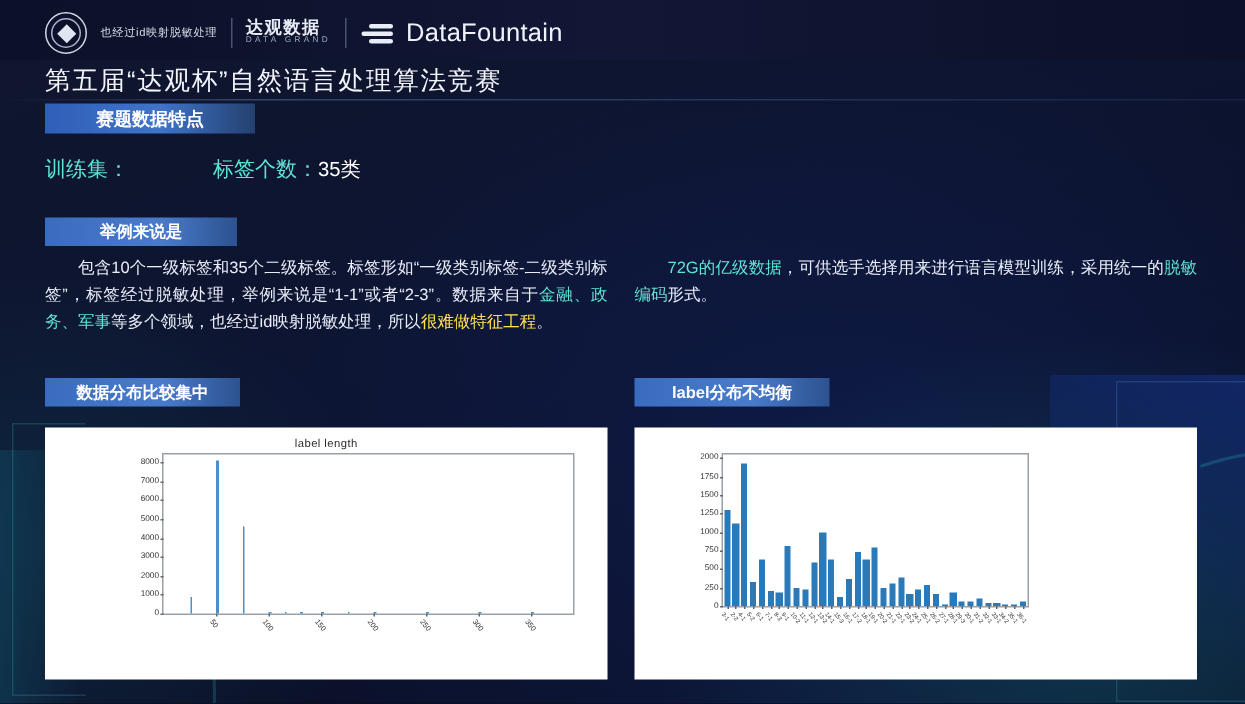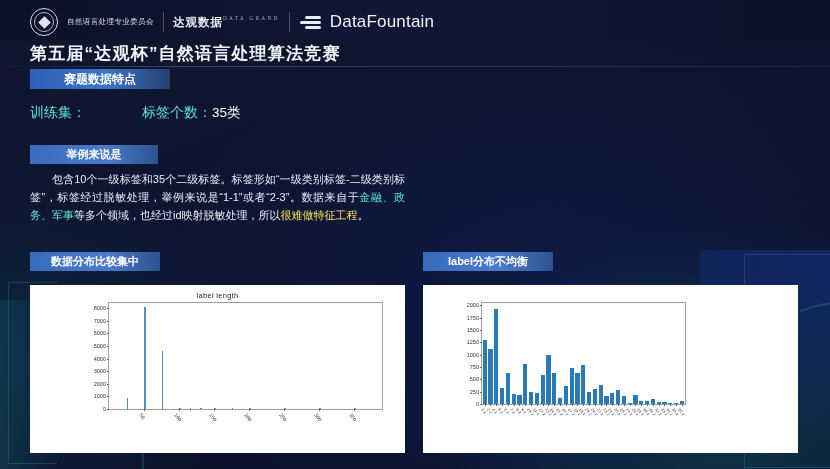--- a/index.html
+++ b/index.html
@@ -37,32 +37,32 @@
   #topbar{position:absolute;left:0;top:0;width:830px;height:40px;
           background:linear-gradient(90deg,#0c1028 0%,#111735 50%,#0c1028 100%);}
   .logorow{position:absolute;left:30px;top:8px;display:flex;align-items:center;gap:9px;}
   .ccf-badge{width:26px;height:26px;border-radius:50%;border:1.6px solid #cfd6e6;
              display:flex;align-items:center;justify-content:center;position:relative;}
   .ccf-inner{width:18px;height:18px;border-radius:50%;border:1px solid #aab4cc;
              display:flex;align-items:center;justify-content:center;}
   .ccf-dia{width:9px;height:9px;background:#dfe5f2;transform:rotate(45deg);}
   .ccf-txt{font-size:7.5px;color:#d6dcea;letter-spacing:.4px;}
   .div-v{width:1px;height:20px;background:#4a5470;}
-  .dg{display:flex;flex-direction:row;line-height:1.05;font-family:Liberation Serif, serif;}
+  .dg{display:flex;flex-direction:column;line-height:1.05;}
   .dg1{font-size:11.5px;color:#e7ebf5;font-weight:bold;letter-spacing:1px;}
   .dg2{font-size:5.5px;color:#9ea8c0;letter-spacing:2.2px;}
   .df-mark{width:22px;height:15px;position:relative;}
   .df-mark span{position:absolute;right:0;height:3px;background:#e8edf7;border-radius:2px;}
   .df-mark span:nth-child(1){top:1px;width:16px;}
   .df-mark span:nth-child(2){top:6px;width:21px;}
   .df-mark span:nth-child(3){top:11px;width:16px;}
   .df-name{font-size:17px;color:#f0f3fa;letter-spacing:.2px;}
 
   #maintitle{position:absolute;left:30px;top:42px;font-size:17px;color:#f2f5fc;
-             font-weight:bold;letter-spacing:1.2px;white-space:nowrap;}
+             font-weight:normal;letter-spacing:1.2px;white-space:nowrap;}
   #titlerule{position:absolute;left:0;top:66px;width:830px;height:1px;
              background:linear-gradient(90deg,rgba(120,160,220,0.0),rgba(120,160,220,0.35) 20%,rgba(120,160,220,0.10));}
 
   
   .chip{position:absolute;display:flex;align-items:center;justify-content:center;
         color:#ffffff;font-weight:bold;white-space:nowrap;}
   .chip-big{background:linear-gradient(90deg,#2f5fb8 0%,#3f74c9 55%,#24406f 100%);}
   .chip-sm{background:linear-gradient(90deg,#3a6cbe 0%,#4a7bcb 60%,#2c5290 100%);}
   #chip-feature{left:30px;top:69px;width:140px;height:20px;font-size:12px;}
   #chip-desens{left:30px;top:145px;width:128px;height:19px;font-size:11px;}
@@ -120,21 +120,21 @@
   <div class="frame-l"></div>
   <div class="frame-r"></div>
 
   <div id="topbar">
     <div class="logorow">
       <div class="ccf-badge">
         <div class="ccf-inner">
             <div class="ccf-dia"></div>
           </div>
       </div>
-      <div class="ccf-txt">自然语言处理专业委员会</div>
+      <div class="ccf-txt">也经过id映射脱敏处理</div>
       <div class="div-v"></div>
       <div class="dg">
         <div class="dg1">达观数据</div>
         <div class="dg2">DATA GRAND</div>
       </div>
       <div class="div-v"></div>
       <div class="df-mark">
         <span></span>
           <span></span>
           <span></span>
@@ -156,20 +156,23 @@
       <span class="k">标签个数：</span>
       <span class="v">35类</span>
     </div>
   </div>
 
   <div class="chip chip-sm" id="chip-desens">举例来说是</div>
   <div class="para" id="para-desens">
     <span>包含10个一级标签和35个二级标签。标签形如“一级类别标签-二级类别标签”，标签经过脱敏处理，举例来说是“1-1”或者“2-3”。数据来自于</span><span class="hl-c">金融、政务、军事</span><span>等多个领域，也经过id映射脱敏处理，所以</span><span class="hl-y">很难做特征工程</span><span>。</span>
   </div>
 
+  <div class="para" id="para-pretrain">
+    <span class="hl-c">72G的亿级数据</span><span>，可供选手选择用来进行语言模型训练，采用统一的</span><span class="hl-c">脱敏编码</span><span>形式。</span>
+  </div>
 
   <div class="chip chip-sm" id="chip-label">label分布不均衡</div>
   <div class="chip chip-sm" id="chip-dist">数据分布比较集中</div>
 
   <div class="card" id="card-left">
     <div class="plot">
       <div class="ptitle">label length</div>
       <div class="axes" id="axesL">
           <div class="ytick" style="top: 106px;">0</div>
           <div class="ytick" style="top: 93.381px;">1000</div>

